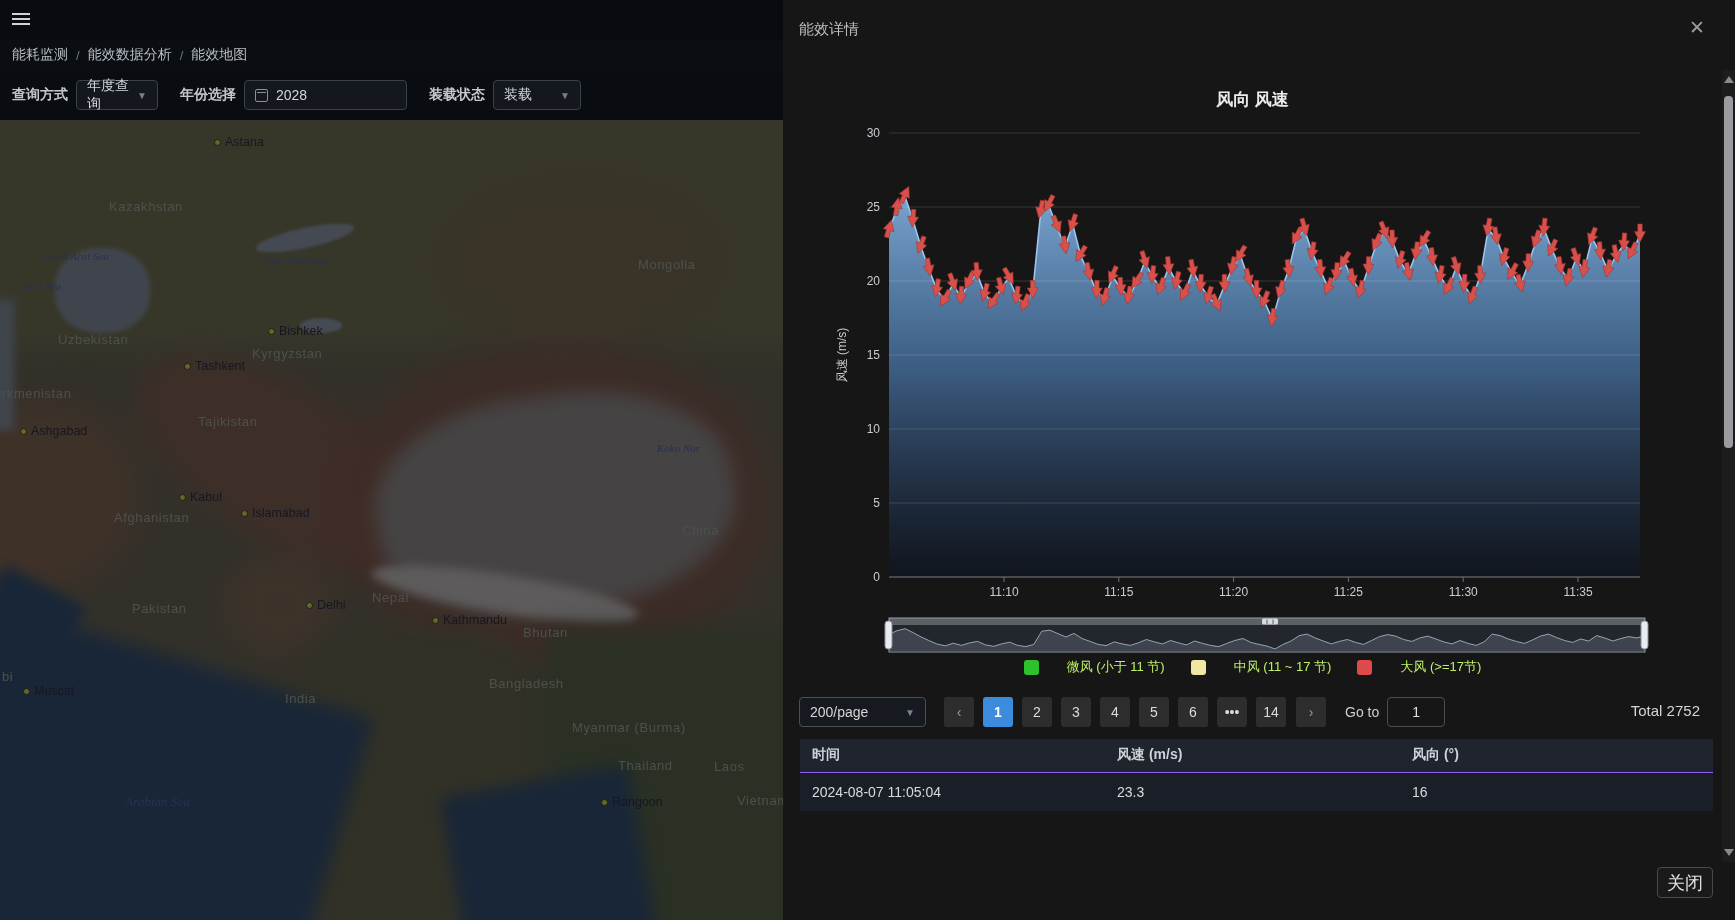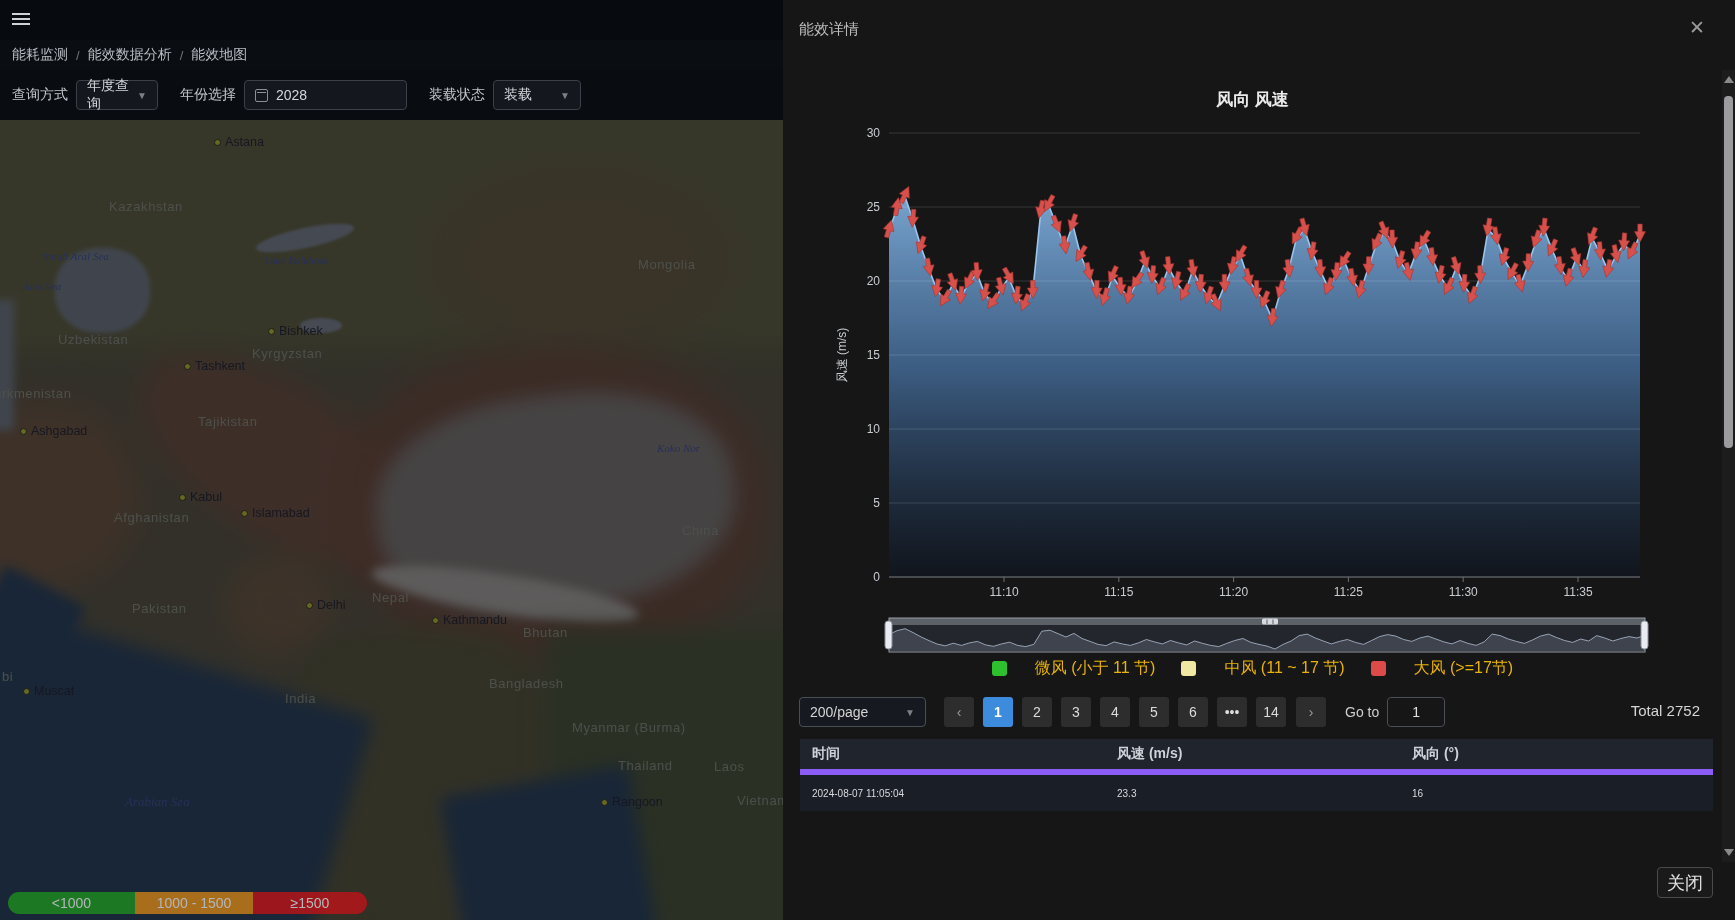--- a/index.html
+++ b/index.html
@@ -40,54 +40,54 @@
   .map-legend .seg{display:flex;align-items:center;justify-content:center;color:#d6d6d6;font-size:14px;}
 
   
   .topbar{position:absolute;left:0;top:0;width:100%;height:40px;background:#070a0f;}
   .hamburger{position:absolute;left:12px;top:13px;width:18px;height:14px;cursor:pointer;}
   .hamburger span{display:block;height:2px;background:#cfd3d8;margin-bottom:3px;}
   .crumbbar{position:absolute;left:0;top:40px;width:783px;height:30px;background:#0a0d12;display:flex;align-items:center;padding-left:12px;gap:8px;}
   .crumb{color:#b9bdc4;font-size:14px;cursor:pointer;}
   .crumb-sep{color:#6f767e;font-size:13px;}
   .filterbar{position:absolute;left:0;top:70px;width:783px;height:50px;background:#090c11;display:flex;align-items:center;padding-left:12px;}
-  .f-label{color:#c3c7cd;font-size:14px;margin-right:8px;white-space:nowrap;}
+  .f-label{color:#c3c7cd;font-size:14px;margin-right:8px;white-space:nowrap;font-weight:bold;}
   .f-box{height:30px;background:#14181e;border:1px solid #3b4148;border-radius:4px;display:flex;align-items:center;padding:0 10px;color:#d4d7db;font-size:14px;gap:8px;cursor:pointer;}
   .f-box .chev{color:#7a8087;font-size:10px;margin-left:auto;}
   .cal-icon{width:13px;height:13px;border:1.5px solid #8a9097;border-radius:2px;position:relative;display:inline-block;}
   .cal-icon:before{content:"";position:absolute;left:1px;right:1px;top:2px;height:1.5px;background:#8a9097;}
 
   
   .drawer{position:absolute;left:783px;top:0;width:952px;height:920px;background:#161616;}
   .drawer-title{position:absolute;left:16px;top:20px;color:#bfbfbf;font-size:15px;}
   .drawer-close{position:absolute;right:30px;top:18px;color:#9a9a9a;font-size:19px;cursor:pointer;line-height:1;}
   .chart-title{position:absolute;left:0;top:88px;width:939px;text-align:center;color:#eaeaea;font-size:17px;font-weight:bold;}
   #chart{position:absolute;left:0;top:0;}
 
   .chart-legend{position:absolute;left:0;top:658px;width:939px;display:flex;justify-content:center;align-items:center;gap:26px;}
   .cl-item{display:flex;align-items:center;gap:8px;cursor:pointer;}
   .cl-swatch{width:15px;height:15px;border-radius:3px;}
-  .cl-label{color:#eab308;font-size:16px;margin-left:20px;}
+  .cl-label{color:#bef264;font-size:13px;margin-left:20px;}
 
   
   .pager{position:absolute;left:16px;top:697px;display:flex;align-items:center;}
   .pg-select{width:127px;height:30px;background:#161a20;border:1px solid #4a4f56;border-radius:4px;display:flex;align-items:center;padding:0 10px;color:#d5d5d5;font-size:14px;cursor:pointer;}
   .pg-select .chev{margin-left:auto;color:#7a8087;font-size:10px;}
   .pg-btn{min-width:30px;height:30px;background:#2d2d2d;border-radius:3px;color:#dcdcdc;font-size:14px;display:flex;align-items:center;justify-content:center;margin-left:9px;cursor:pointer;padding:0 5px;}
   .pg-btn.arrow{color:#9b9b9b;margin-left:18px;}
   .pg-btn.arrow.next{margin-left:10px;}
   .pg-btn.active{background:#3d8bdd;color:#fff;font-weight:bold;}
   .pg-goto{color:#cfcfcf;font-size:14px;margin-left:19px;}
   .pg-input{width:58px;height:30px;background:transparent;border:1px solid #4a4f56;border-radius:4px;color:#e0e0e0;font-size:14px;text-align:center;margin-left:8px;}
   .pg-total{position:absolute;right:35px;top:702px;color:#d5d5d5;font-size:15px;}
 
   
   .wtable{position:absolute;left:17px;top:739px;width:913px;border-collapse:collapse;}
   .wtable th{background:#20242d;color:#ced2d9;font-size:14px;font-weight:bold;text-align:left;height:33px;padding:0 0 0 12px;}
-  .wtable td{color:#d8dade;font-size:10px;height:39px;padding:0 0 0 12px;border-top:6px solid #8b5cf6;}
+  .wtable td{color:#d8dade;font-size:14px;height:39px;padding:0 0 0 12px;border-top:1px solid #8b5cf6;}
   .wtable tr.r0 td{background:#1a1e26;}
   .wtable tr.r1 td{background:#171b22;}
 
   .close-btn{position:absolute;right:22px;bottom:22px;width:56px;height:31px;border:1px solid #4a4a4a;border-radius:4px;background:#1a1a1a;color:#e2e2e2;font-size:18px;display:flex;align-items:center;justify-content:center;cursor:pointer;}
 
   
   .scrollbar{position:absolute;right:0;top:70px;width:13px;height:792px;background:#1c1c1c;}
   .sb-thumb{position:absolute;right:2px;top:26px;width:9px;height:352px;background:#9c9ca0;border-radius:4px;}
   .sb-arrow{position:absolute;right:1px;width:0;height:0;border-left:5.5px solid transparent;border-right:5.5px solid transparent;}
   .sb-up{top:6px;border-bottom:7px solid #8a8a8a;}
@@ -175,25 +175,20 @@
         <span class="city-label" style="left: 432px; top: 613px;">
           <span class="city-dot"></span>
           <span>Kathmandu</span>
         </span>
         <span class="city-label" style="left: 601px; top: 795px;">
           <span class="city-dot"></span>
           <span>Rangoon</span>
         </span>
       </div>
     <div class="map-dim"></div>
-    <div class="map-legend">
-        <div class="seg" style="background: rgb(30, 138, 30); width: 127px;">&lt;1000</div>
-        <div class="seg" style="background: rgb(201, 126, 22); width: 118px;">1000 - 1500</div>
-        <div class="seg" style="background: rgb(186, 20, 24); width: 114px;">≥1500</div>
-      </div>
   </div>
 
   <div class="topbar">
     <div class="hamburger">
         <span></span>
         <span></span>
         <span></span>
       </div>
   </div>
 

